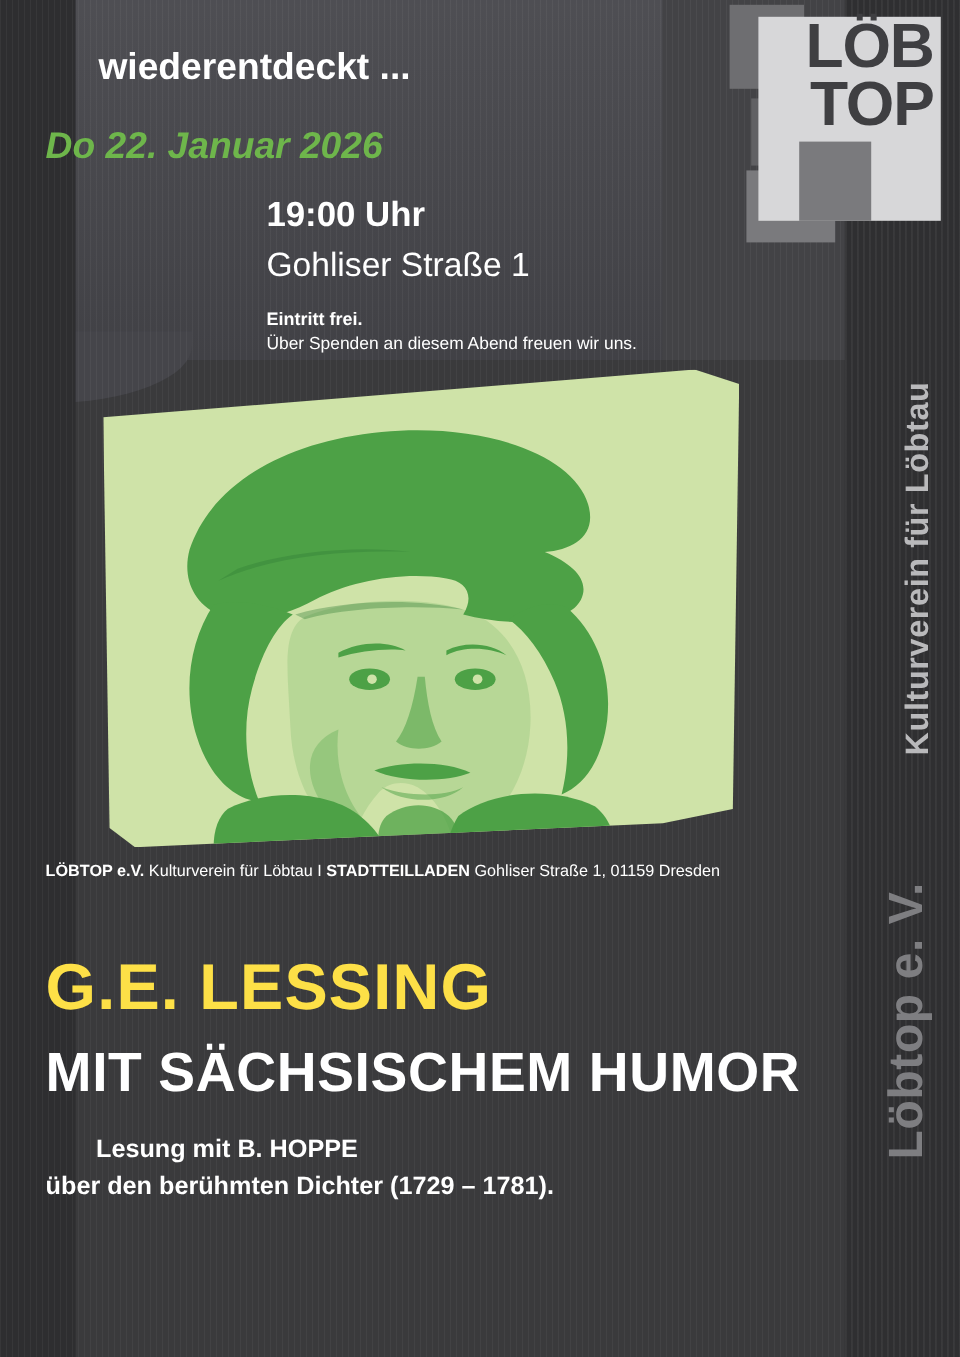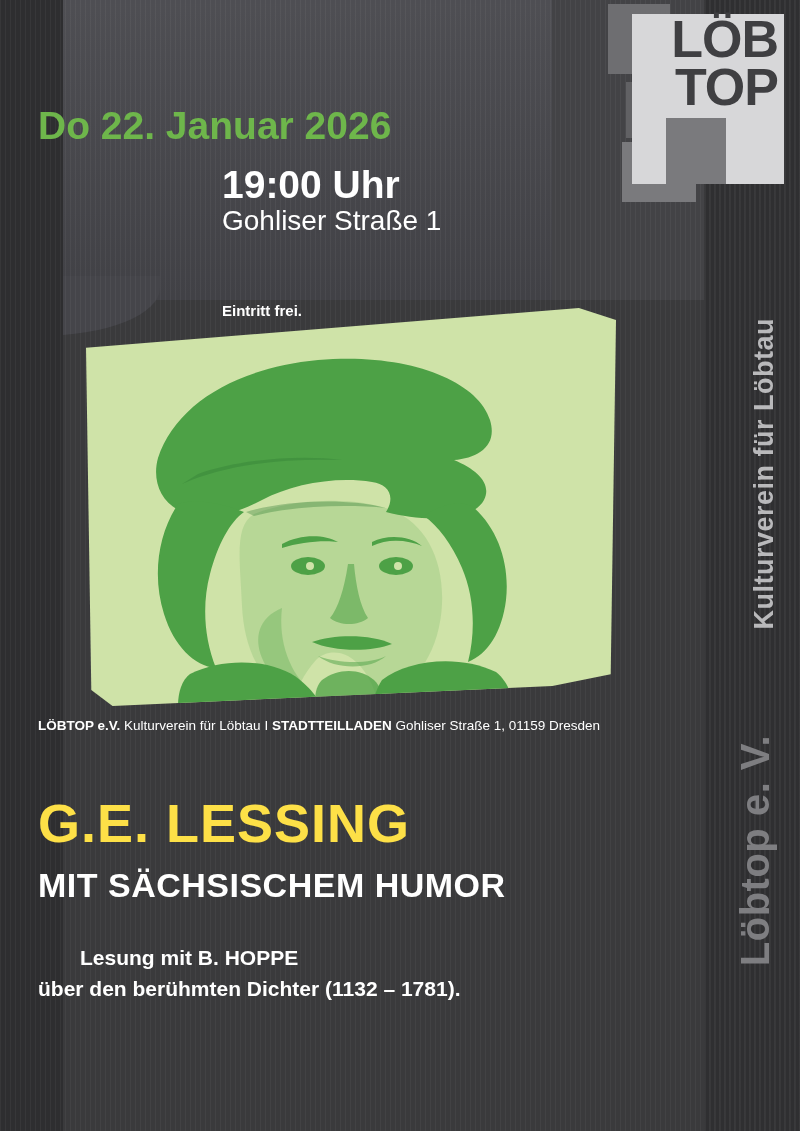--- a/index.html
+++ b/index.html
@@ -114,47 +114,47 @@
     position: absolute;
     left: 82px; top: 38px;
     font-size: 31px;
     font-weight: bold;
     color: #ffffff;
     letter-spacing: 0px;
   }
   .date {
     position: absolute;
     left: 38px; top: 104px;
-    font-size: 39px;
+    font-size: 31px;
     font-weight: bold;
     color: #6eb64b;
     letter-spacing: 0px;
+    font-style: italic;
   }
   .time {
     position: absolute;
     left: 222px; top: 163px;
-    font-size: 39px;
+    font-size: 29px;
     font-weight: bold;
     color: #ffffff;
   }
   .place {
     position: absolute;
     left: 222px; top: 205px;
     font-size: 28px;
     font-weight: normal;
     color: #ffffff;
     text-align: center;
   }
   .free {
     position: absolute;
     left: 222px; top: 258px;
     font-size: 15px;
     font-weight: bold;
     color: #ffffff;
-    margin-top: 44px;
   }
   .donate {
     position: absolute;
     left: 222px; top: 279px;
     font-size: 14.5px;
     color: #ffffff;
   }
 
   
   .portrait-wrap {
@@ -190,21 +190,21 @@
     position: absolute;
     left: 38px; top: 792px;
     font-size: 54px;
     font-weight: bold;
     color: #fde047;
     letter-spacing: 1px;
   }
   .subhead {
     position: absolute;
     left: 38px; top: 866px;
-    font-size: 34px;
+    font-size: 46px;
     font-weight: bold;
     color: #ffffff;
     letter-spacing: 0.5px;
   }
   .reading1 {
     position: absolute;
     left: 38px; top: 946px;
     font-size: 21px;
     font-weight: bold;
     color: #ffffff;
@@ -265,24 +265,26 @@
     <div class="sq b"></div>
     <div class="sq c"></div>
   </div>
   <div class="logo-box"></div>
   <div class="logo-cut"></div>
   <div class="logo-text">
     <span class="l1">LÖB</span>
     <span class="l2">TOP</span>
   </div>
 
+  <div class="kicker">wiederentdeckt ...</div>
   <div class="date">Do 22. Januar 2026</div>
   <div class="time">19:00 Uhr</div>
   <div class="place">Gohliser Straße 1</div>
   <div class="free">Eintritt frei.</div>
+  <div class="donate">Über Spenden an diesem Abend freuen wir uns.</div>
 
   <div class="portrait-wrap">
     <div class="portrait-clip">
       <svg class="portrait-svg" width="530" height="398" viewBox="0 0 530 398" aria-hidden="true">
         <g fill="#4da146">
 
           <path d="M72 150 C90 96 150 60 232 52 C320 44 392 72 404 112 C412 138 392 150 368 152 C392 162 406 176 398 192 C386 214 338 214 300 204 C310 188 302 176 286 174 C250 168 206 176 176 192 C150 206 120 214 96 204 C74 194 66 172 72 150 Z"></path>
 
           <path d="M92 196 C72 226 66 268 78 306 C88 338 108 358 130 360 C118 330 116 296 124 266 C132 236 144 214 158 204 C138 196 112 190 92 196 Z"></path>
 
@@ -318,21 +320,21 @@
     </div>
   </div>
 
   <div class="contact1">
     <b>LÖBTOP e.V.</b><span> Kulturverein für Löbtau I </span><b>STADTTEILLADEN</b><span> Gohliser Straße 1, 01159 Dresden</span>
   </div>
 
   <div class="headline">G.E. LESSING</div>
   <div class="subhead">MIT SÄCHSISCHEM HUMOR</div>
   <div class="reading1">Lesung mit B. HOPPE</div>
-  <div class="reading2">über den berühmten Dichter (1132 – 1781).</div>
+  <div class="reading2">über den berühmten Dichter (1729 – 1781).</div>
 
   <div class="vert vert-kultur">Kulturverein für Löbtau</div>
   <div class="vert vert-loebtop">Löbtop e. V.</div>
 
   <div class="footer">
     
 
     
     
 

